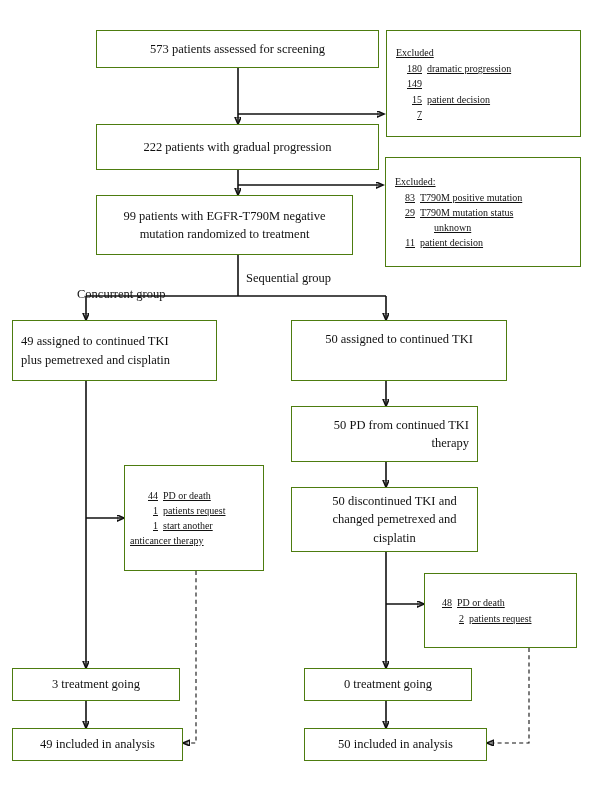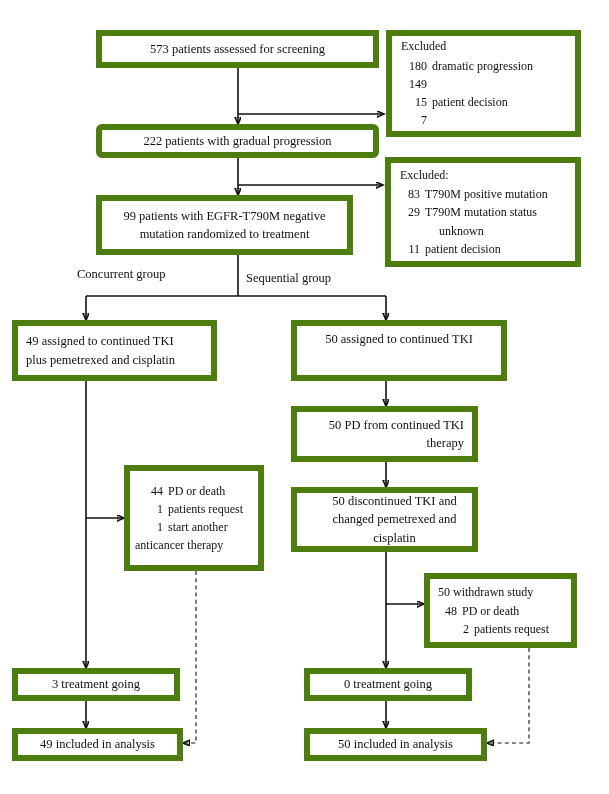--- a/index.html
+++ b/index.html
@@ -13,35 +13,35 @@
     width: 609px;
     height: 794px;
     background: #ffffff;
     font-family: "Liberation Serif", "DejaVu Serif", serif;
     color: #111111;
     overflow: hidden;
   }
   .box {
     position: absolute;
     box-sizing: border-box;
-    border: 6px solid #4d7c0f;
+    border: 1px solid #4d7c0f;
     background: #ffffff;
     display: flex;
     flex-direction: column;
     justify-content: center;
     font-size: 12.5px;
     line-height: 1.45;
     z-index: 2;
   }
   .box.center { align-items: center; text-align: center; }
   .box.left   { align-items: flex-start; text-align: left; }
   .box .pad { padding: 0 8px; width: 100%; box-sizing: border-box; }
 
   
-  .listbox { padding: 7px 6px 7px 9px; font-size: 12px; line-height: 1.52; }
+  .listbox { padding: 7px 6px 7px 9px; font-size: 10px; line-height: 1.52; text-decoration: underline; }
   .listbox .hdr { margin-bottom: 1px; }
   .listbox .row { display: flex; }
   .listbox .row .num {
     display: inline-block;
     min-width: 26px;
     text-align: right;
     margin-right: 5px;
     flex: 0 0 auto;
   }
   .listbox .row .txt { flex: 1 1 auto; }
@@ -124,21 +124,21 @@
       <div class="row">
         <span class="num">15</span>
         <span class="txt">patient decision</span>
       </div>
       <div class="row">
         <span class="num">7</span>
       </div>
     </div>
   </div>
 
-  <div class="box center" style="left:96px; top:124px; width:283px; height:34px;border-radius:6px;">
+  <div class="box center" style="left:96px; top:124px; width:283px; height:46px;">
     <div class="pad">222 patients with gradual progression</div>
   </div>
 
   <div class="box left" style="left:385px; top:157px; width:196px; height:110px;">
     <div class="listbox narrow">
       <div class="hdr">Excluded:</div>
       <div class="row">
         <span class="num">83</span>
         <span class="txt">T790M positive mutation</span>
       </div>
@@ -155,21 +155,21 @@
         <span class="txt">patient decision</span>
       </div>
     </div>
   </div>
 
   <div class="box center" style="left:96px; top:195px; width:257px; height:60px;">
     <div class="pad">99 patients with EGFR-T790M negative</div>
     <div class="pad">mutation randomized to treatment</div>
   </div>
 
-  <div class="lbl" style="left:77px; top:268px;">Concurrent group</div>
+  <div class="lbl" style="left:77px; top:288px;">Concurrent group</div>
   <div class="lbl" style="left:246px; top:272px;">Sequential group</div>
 
   <div class="box left" style="left:12px; top:320px; width:205px; height:61px;">
     <div class="pad">49 assigned to continued TKI</div>
     <div class="pad">plus pemetrexed and cisplatin</div>
   </div>
 
   <div class="box left" style="left:124px; top:465px; width:140px; height:106px;">
     <div class="listbox ind1">
       <div class="row">
@@ -208,21 +208,20 @@
   </div>
 
   <div class="box center" style="left:291px; top:487px; width:187px; height:65px;padding-left:20px;">
     <div class="pad">50 discontinued TKI and</div>
     <div class="pad">changed pemetrexed and</div>
     <div class="pad">cisplatin</div>
   </div>
 
   <div class="box left" style="left:424px; top:573px; width:153px; height:75px;">
     <div class="listbox" style="padding-left:8px;">
-      <div class="hdr">50 withdrawn study</div>
       <div class="row">
         <span class="num" style="min-width:19px;">48</span>
         <span class="txt">PD or death</span>
       </div>
       <div class="row">
         <span class="num" style="min-width:19px; margin-left:12px;">2</span>
         <span class="txt">patients request</span>
       </div>
     </div>
   </div>

